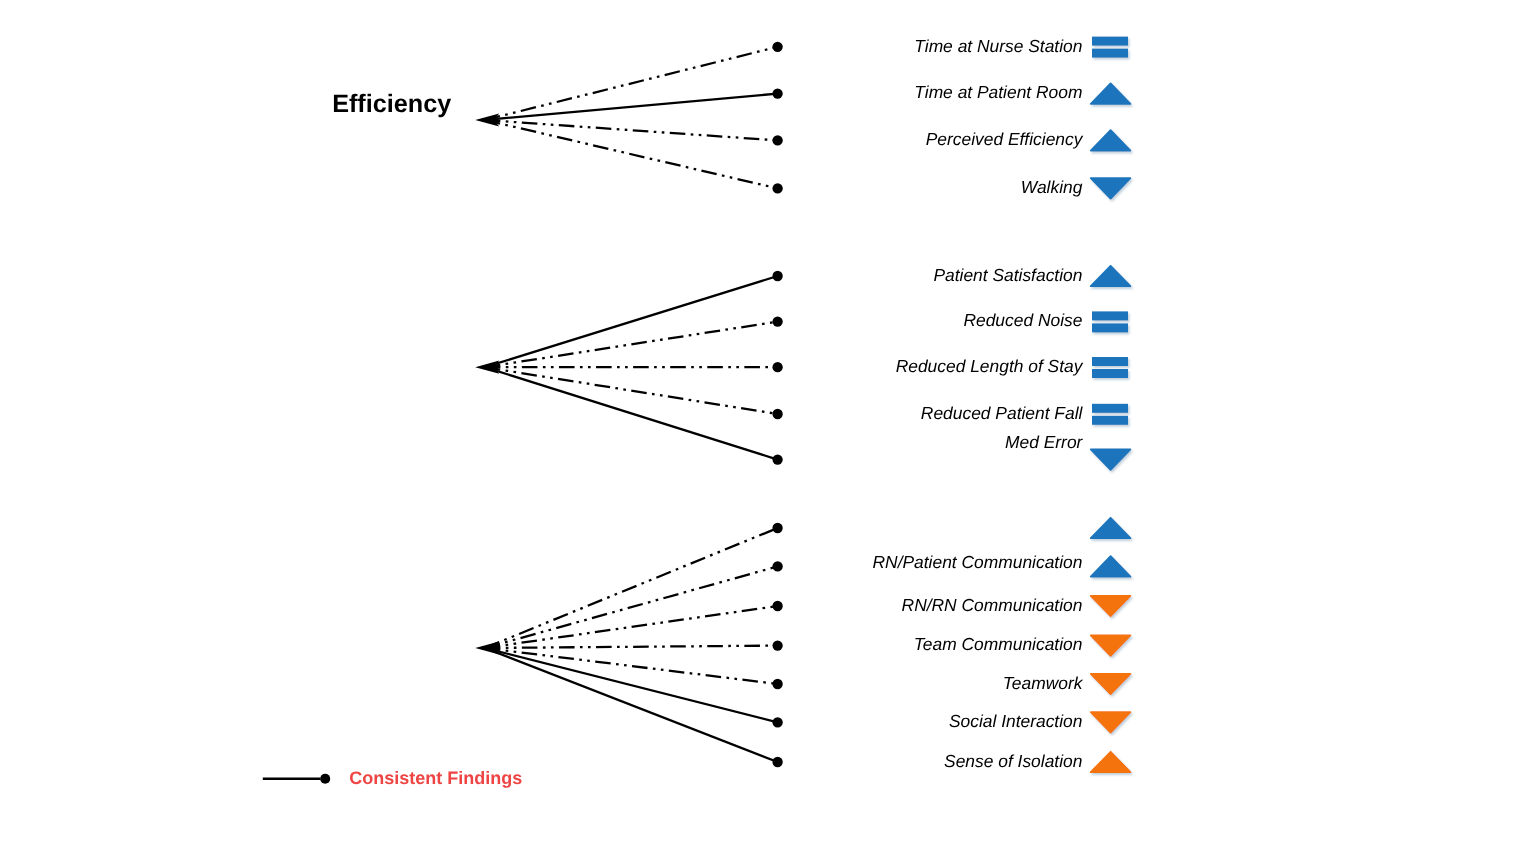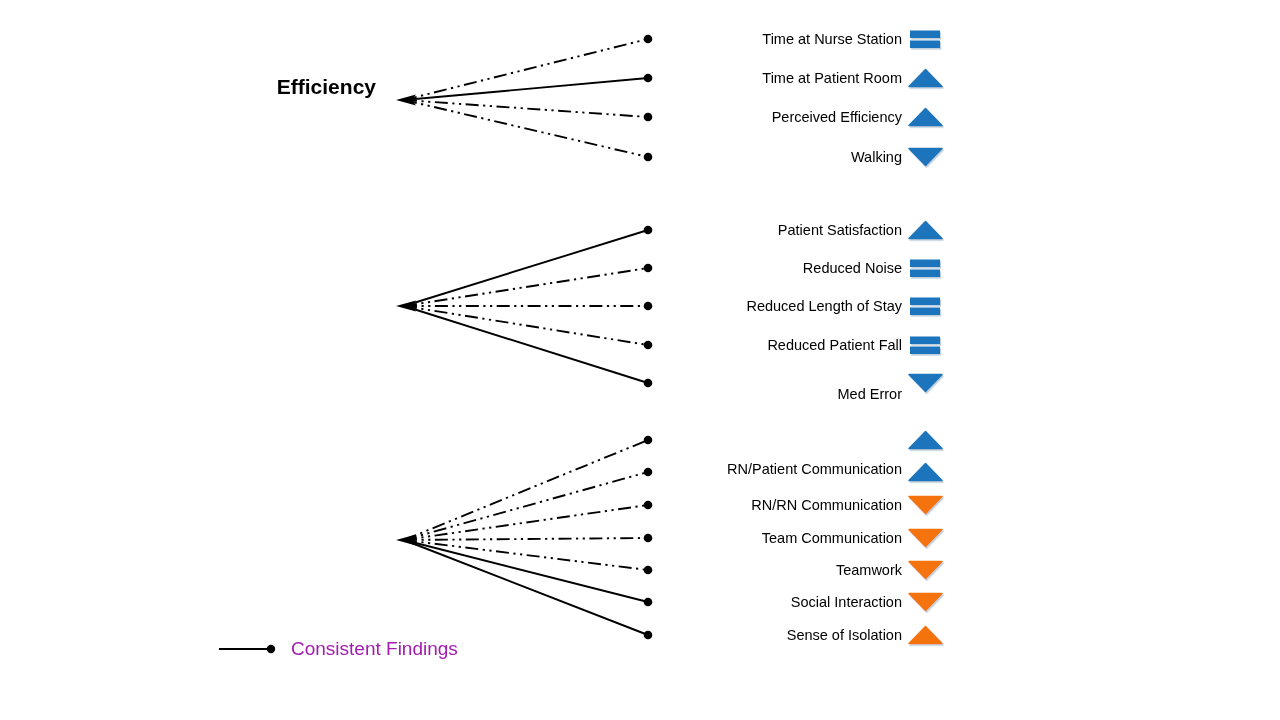--- a/index.html
+++ b/index.html
@@ -7,26 +7,26 @@
     position:relative;width:1280px;height:720px;background:#ffffff;
     font-family:"Liberation Sans",sans-serif;overflow:hidden;
   }
   svg.layer{position:absolute;left:0;top:0;}
   .cat-label{
     position:absolute;right:904px;text-align:right;white-space:nowrap;
     font-weight:bold;font-size:21px;color:#000;height:26px;line-height:26px;
   }
   .item-label{
     position:absolute;right:378px;text-align:right;white-space:nowrap;
-    font-size:14.5px;color:#000;height:20px;line-height:20px;
+    font-size:14.5px;color:#000;height:20px;line-height:20px;font-style:italic;
   }
   .legend{position:absolute;left:218px;top:636px;}
   .legend-row{display:flex;align-items:center;height:25px;}
   .legend-swatch{margin-right:13px;flex:0 0 auto;}
-  .legend-text{font-size:19px;color:#a21caf;white-space:nowrap;}
+  .legend-text{font-size:15px;color:#ef4444;white-space:nowrap;font-weight:bold;}
 </style>
 </head>
 <body>
 
 <div class="canvas" id="canvas">
 
   <svg class="layer" id="lines" width="1280" height="720" viewBox="0 0 1280 720">
     <defs>
       <filter id="icsh" x="-40%" y="-40%" width="200%" height="200%">
         <feDropShadow dx="1.2" dy="1.6" stdDeviation="0.7" flood-color="#7f9fb8" flood-opacity="0.5"></feDropShadow>
@@ -109,20 +109,20 @@
 
 <div class="cat-label" style="top: 74px;">Efficiency</div>
     <div class="item-label" style="top: 29px;">Time at Nurse Station</div>
     <div class="item-label" style="top: 68px;">Time at Patient Room</div>
     <div class="item-label" style="top: 107px;">Perceived Efficiency</div>
     <div class="item-label" style="top: 147px;">Walking</div>
     <div class="item-label" style="top: 220px;">Patient Satisfaction</div>
     <div class="item-label" style="top: 258px;">Reduced Noise</div>
     <div class="item-label" style="top: 296px;">Reduced Length of Stay</div>
     <div class="item-label" style="top: 335px;">Reduced Patient Fall</div>
-    <div class="item-label" style="top: 384px; text-align: center;">Med Error</div>
+    <div class="item-label" style="top: 359px; text-align: center;">Med Error</div>
     <div class="item-label" style="top: 415px; margin-top: 44px;">RN/Patient Communication</div>
     <div class="item-label" style="top: 495px;">RN/RN Communication</div>
     <div class="item-label" style="top: 528px;">Team Communication</div>
     <div class="item-label" style="top: 560px;">Teamwork</div>
     <div class="item-label" style="top: 592px;">Social Interaction</div>
     <div class="item-label" style="top: 625px; text-align: right;">Sense of Isolation</div>
   </div>
 
 </body></html>

